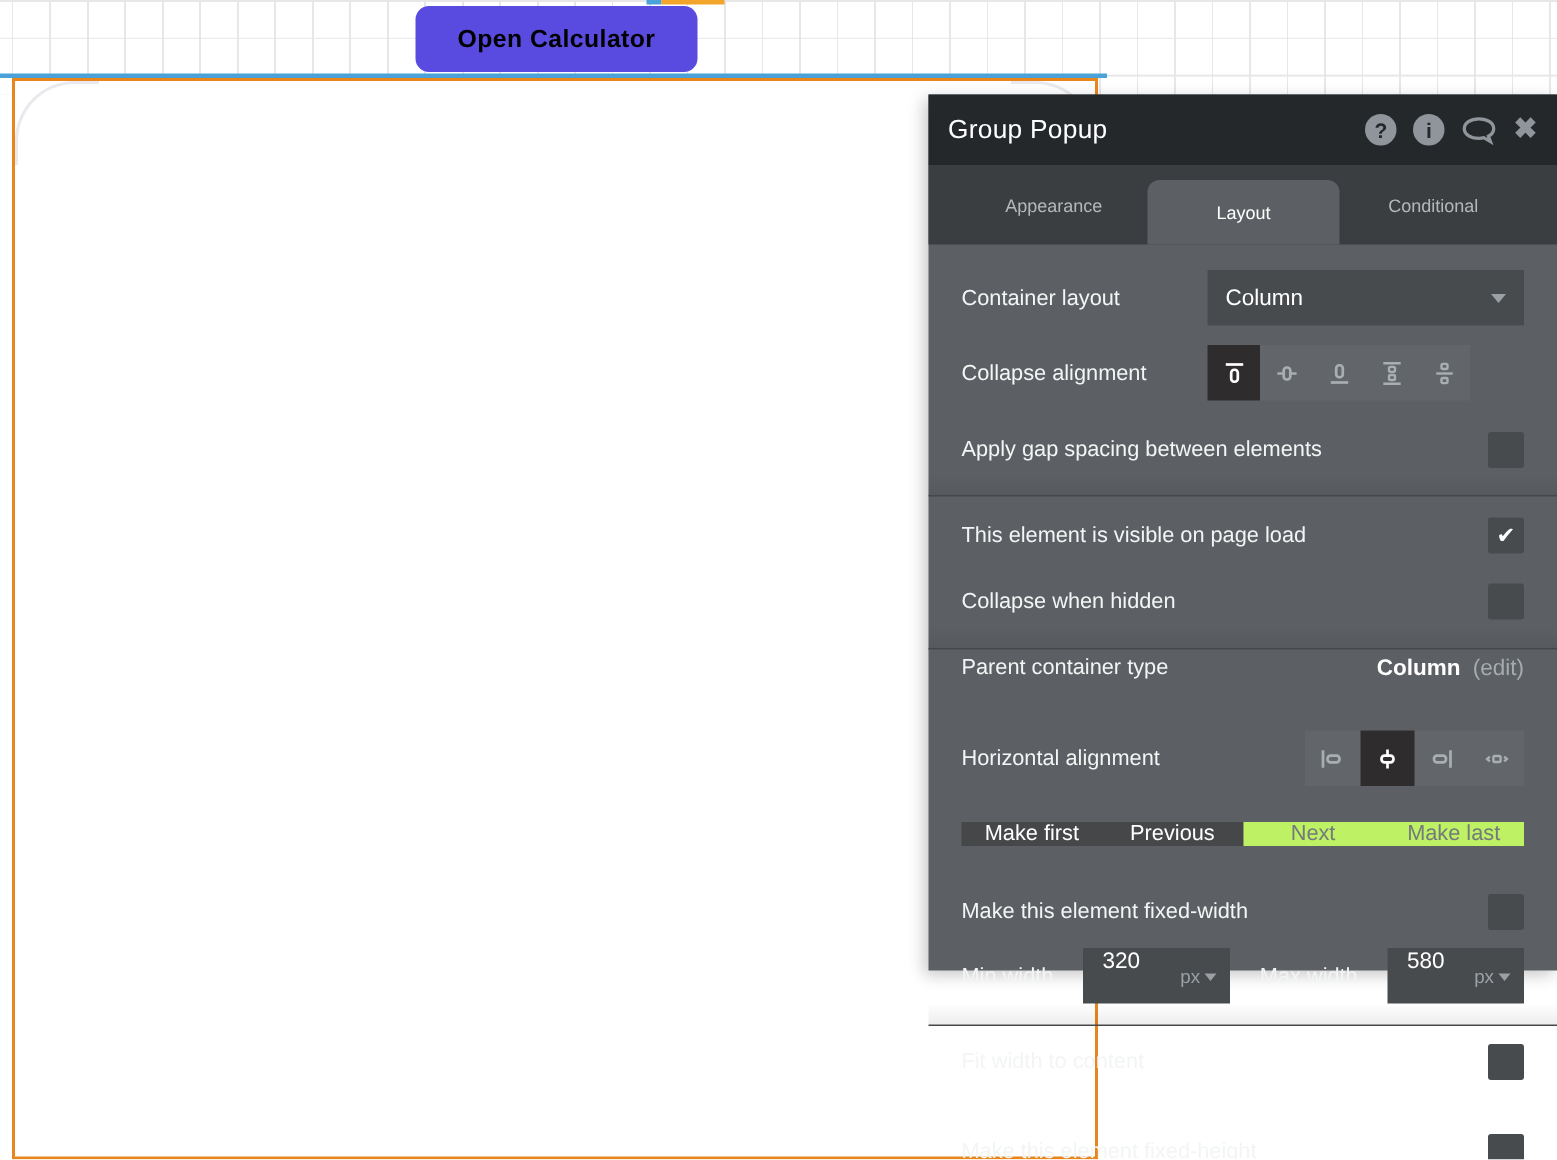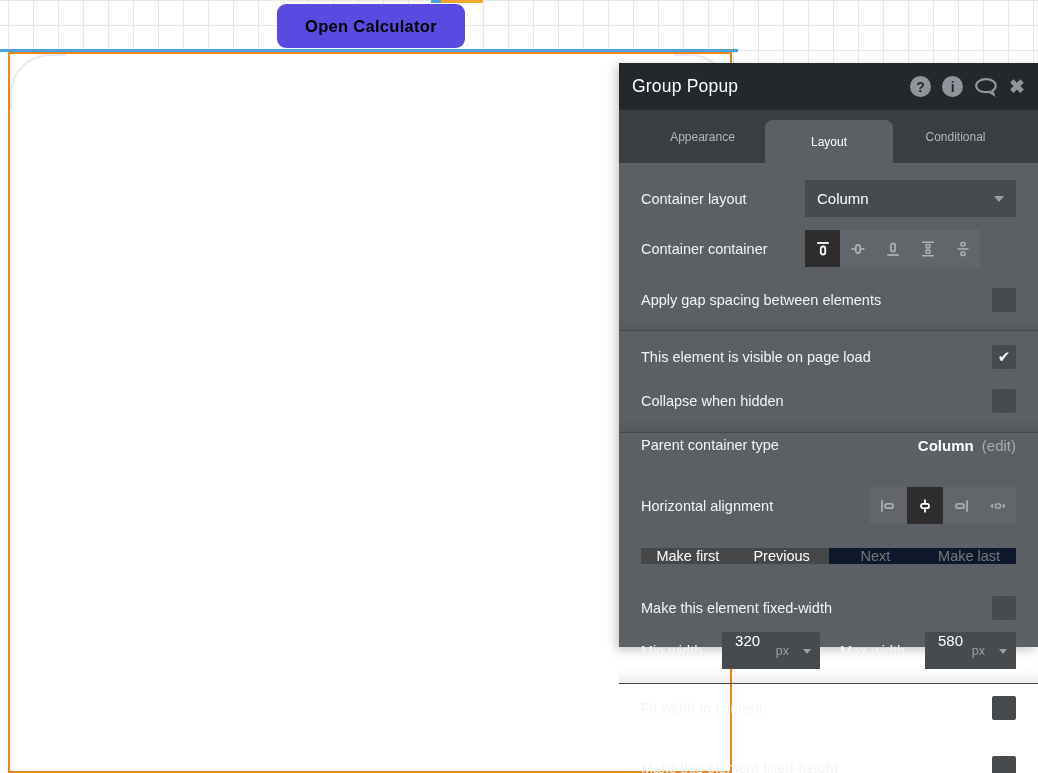--- a/index.html
+++ b/index.html
@@ -99,37 +99,37 @@
     color:#ffffff; font-size:15px; cursor:pointer;
   }
 
   .parent-val { margin-left:auto; font-size:15px; }
   .parent-val .v { color:#ffffff; font-weight:bold; }
   .parent-val .e { color:#a6abae; margin-left:4px; cursor:pointer; }
 
   .order-row { display:flex; }
   .seg { flex:1; display:flex; }
   .seg.dark  { background:#454749; }
-  .seg.light { background:#0f172a; }
+  .seg.light { background:#bef264; }
   .order-btn {
     flex:1; display:flex; align-items:center; justify-content:center;
     font-size:14.5px; cursor:pointer;
   }
   .seg.dark .order-btn  { color:#ffffff; }
   .seg.light .order-btn { color:#74797c; cursor:default; }
 
   .minmax { justify-content:space-between; }
   .pxinput {
     height:37px; background:#484b4e; display:flex; 
     padding:0 9px 0 13px; cursor:text;
   }
   .pxinput.w1 { width:98px; }
   .pxinput.w2 { width:91px; }
   .pxval { color:#ffffff; font-size:15px; }
-  .pxunit { margin-left:auto; display:flex; align-items:center; gap:14px; color:#9aa0a4; font-size:12.5px; cursor:pointer; }
+  .pxunit { margin-left:auto; display:flex; align-items:center; gap:3px; color:#9aa0a4; font-size:12.5px; cursor:pointer; }
   .pxunit .caret { margin:0; margin-top:5px; border-width:4px; border-top-width:5px; }
 </style>
 </head>
 <body>
 
 <div class="stage">
 
   <div class="grid-strip"></div>
   <div class="marker-blue"></div>
   <div class="marker-orange"></div>
@@ -169,21 +169,21 @@
 
       <div class="row" style="top:17px;height:37px;">
         <span class="lbl">Container layout</span>
         <div class="dropdown">
           <span class="val">Column</span>
           <span class="caret"></span>
         </div>
       </div>
 
       <div class="row" style="top:67px;height:37px;">
-        <span class="lbl">Container container</span>
+        <span class="lbl">Collapse alignment</span>
         <div class="icon-group valign">
           <span class="cell sel">
             <svg width="18" height="18" viewBox="0 0 18 18" stroke="currentColor" fill="none" stroke-width="1.8">
               <path d="M3.2 3 H14.8"></path>
                 <rect x="6.8" y="6.5" width="4.4" height="8" rx="2"></rect>
             </svg>
           </span>
           <span class="cell">
             <svg width="18" height="18" viewBox="0 0 18 18" stroke="currentColor" fill="none" stroke-width="1.8">
               <path d="M2.6 9 H15.4"></path>

